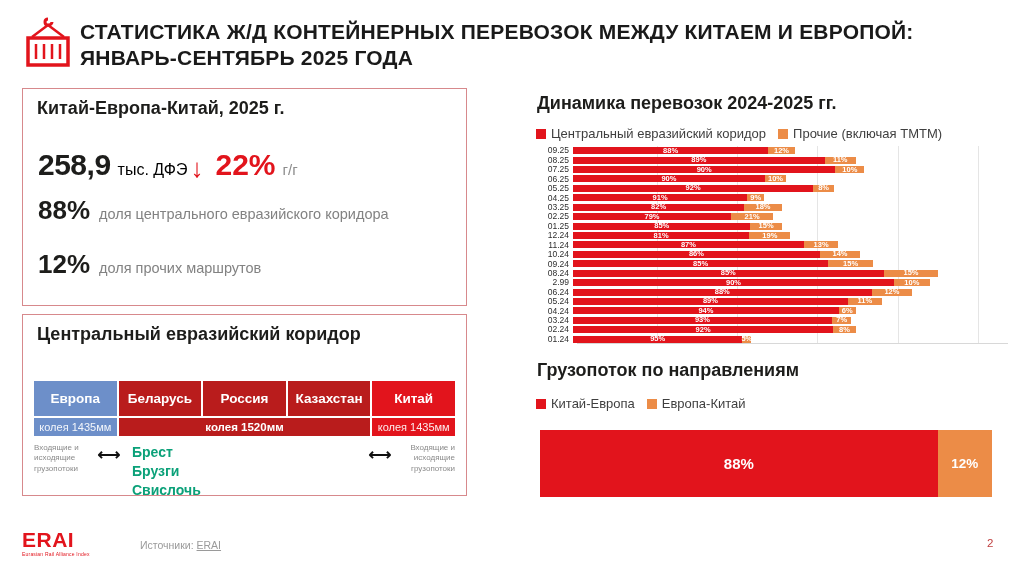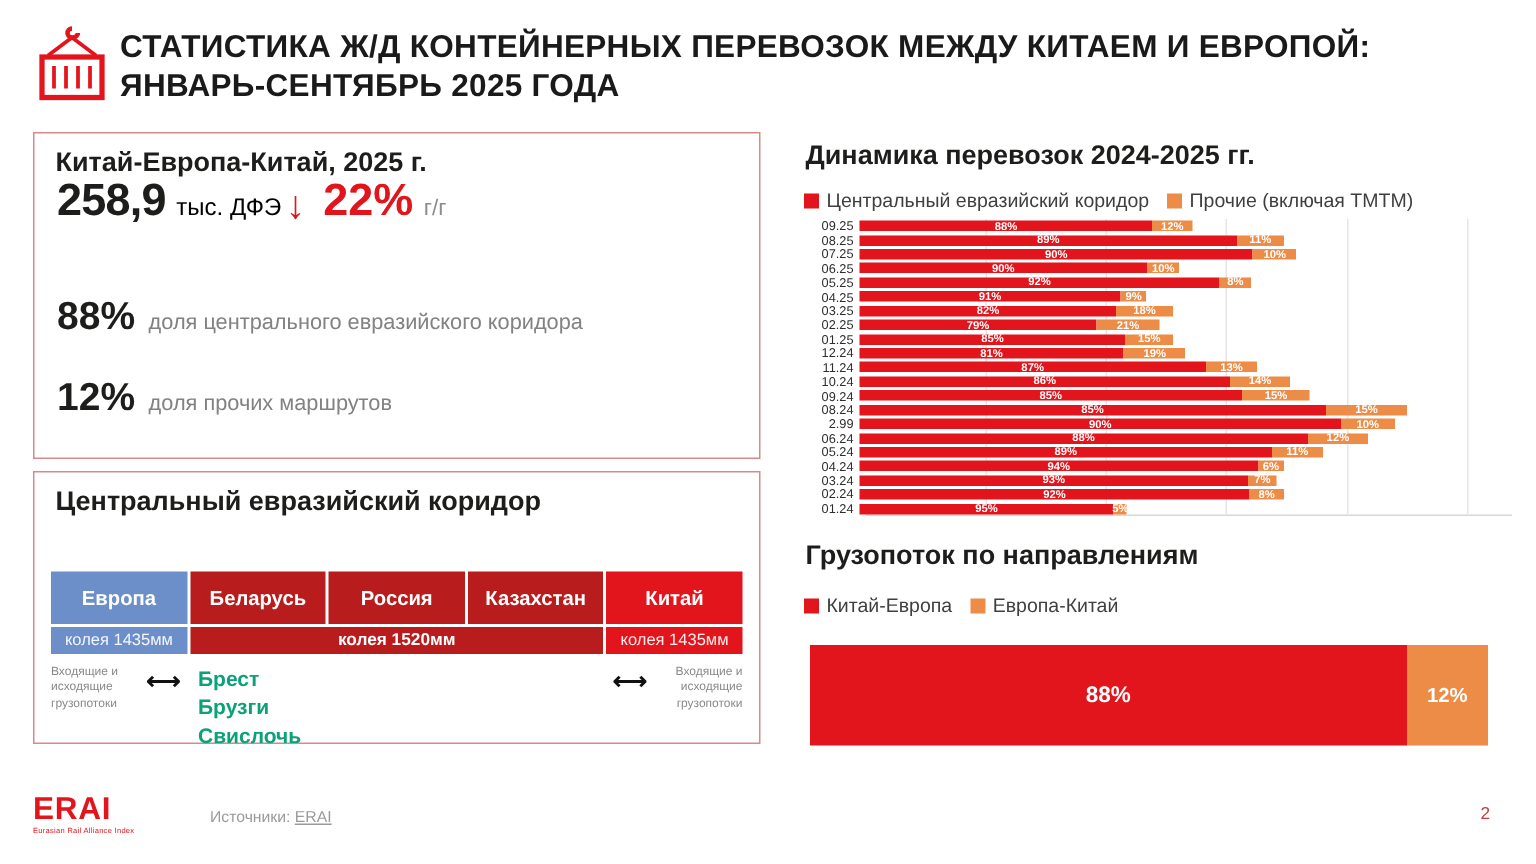--- a/index.html
+++ b/index.html
@@ -6,25 +6,25 @@
   html,body { width:1024px; height:576px; }
   body {
     position:relative; background:#ffffff; overflow:hidden;
     font-family:"Liberation Sans", sans-serif; color:#1d1d1b;
   }
   
   .hdr-icon { position:absolute; left:23px; top:16px; width:50px; height:54px; }
   .hdr-title { position:absolute; left:80px; top:19px; font-size:21px; font-weight:800;
                line-height:26px; color:#1a1a1a; letter-spacing:0.2px; }
   
-  .box { position:absolute; left:22px; width:485px; background:#fff; border:1.5px solid #d7898c; }
+  .box { position:absolute; left:22px; width:445px; background:#fff; border:1.5px solid #d7898c; }
   .box1 { top:88px; height:218px; }
   .box2 { top:314px; height:182px; }
   .box-title { position:absolute; left:14px; top:9px; font-size:18px; font-weight:800; color:#1d1d1b; }
-  .stat-main { position:absolute; left:15px; top:28px; display:flex; align-items:baseline;text-align:center; }
+  .stat-main { position:absolute; left:15px; top:59px; display:flex; align-items:baseline;text-align:center; }
   .v-big  { font-size:30px; font-weight:800; letter-spacing:-0.5px; }
   .v-unit { font-size:16px; color:#000000; margin-left:7px; }
   .v-arrow{ font-size:26px; font-weight:700; color:#e2141c; margin-left:3px; position:relative; top:2px; }
   .v-chg  { font-size:30px; font-weight:800; color:#e2141c; margin-left:12px; }
   .v-chgu { font-size:15px; color:#8d8d8d; margin-left:7px; }
   .stat-row { position:absolute; left:15px; display:flex; align-items:baseline; }
   .sr-1 { top:106px; } .sr-2 { top:160px; }
   .sr-val { font-size:26px; font-weight:800; }
   .sr-lab { font-size:14.5px; color:#828282; margin-left:9px; }
   

